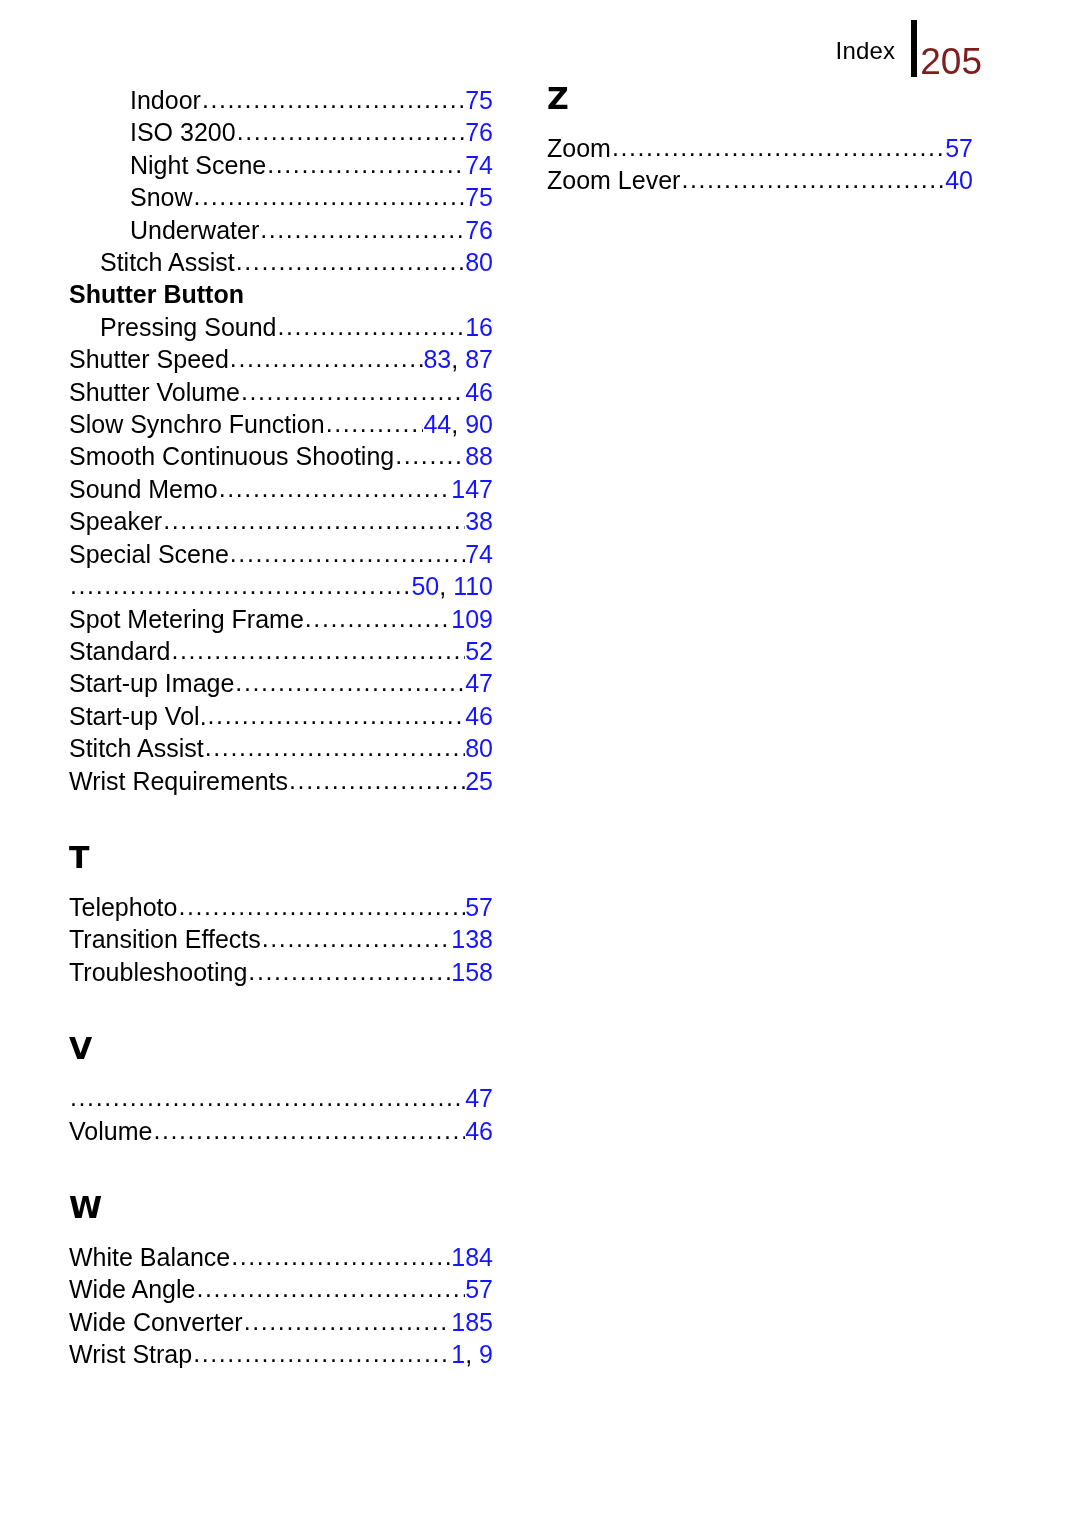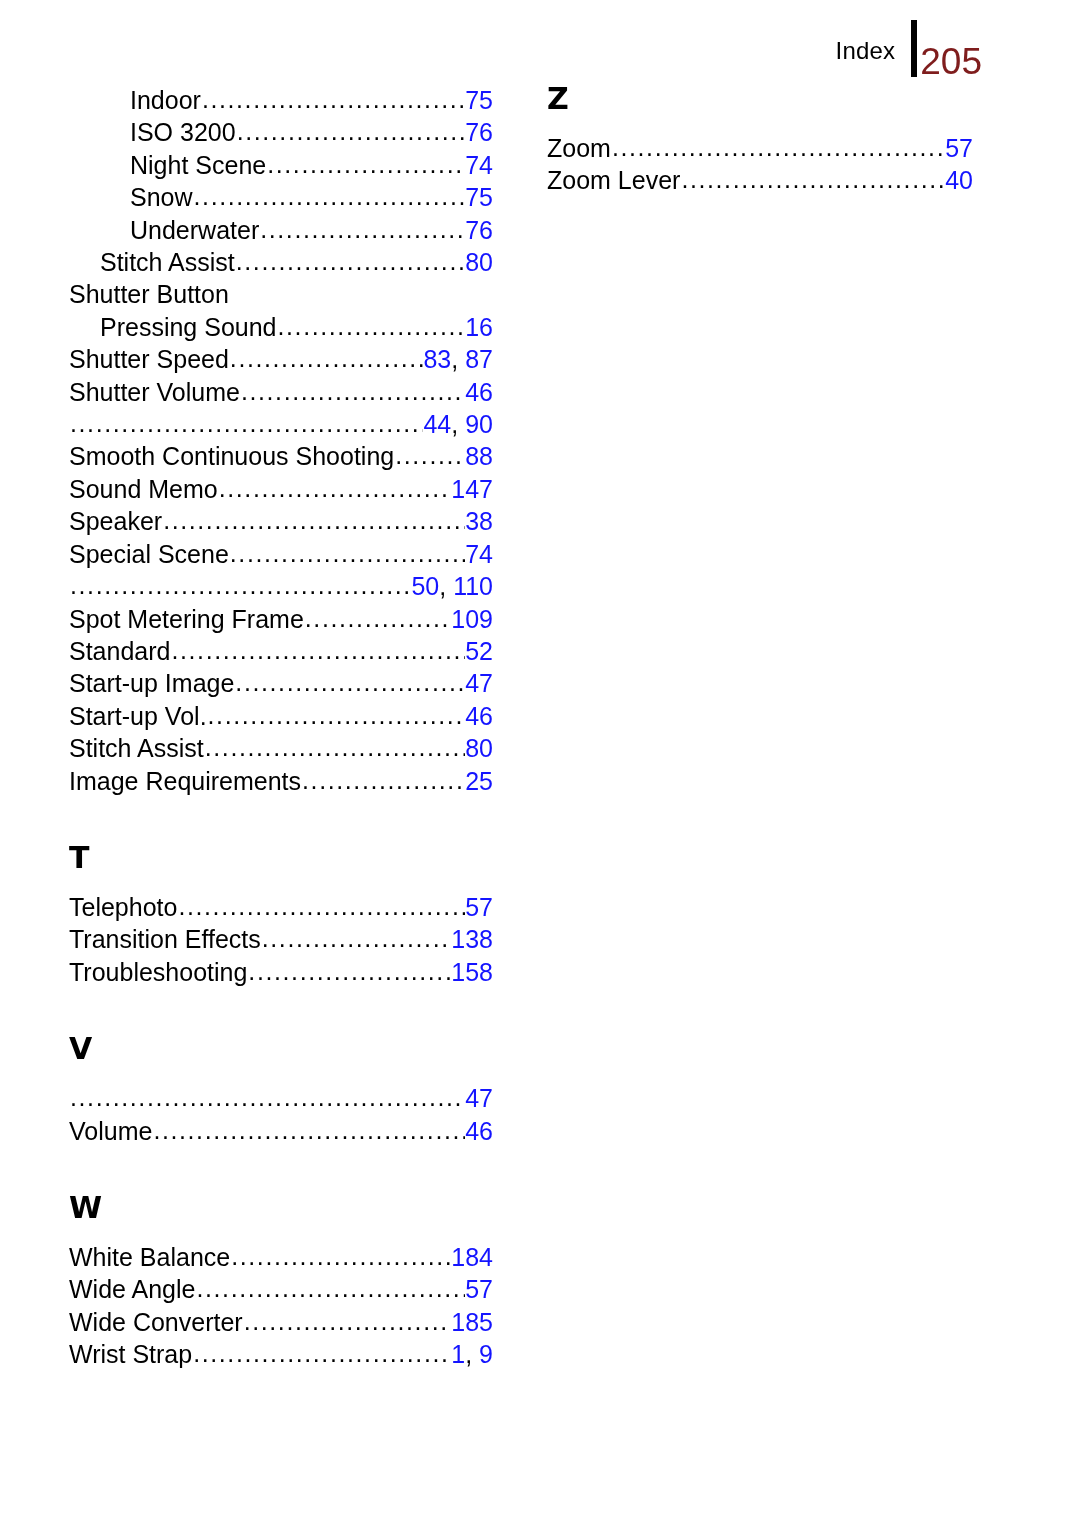--- a/index.html
+++ b/index.html
@@ -105,21 +105,21 @@
     color: #1414ff;
     text-align: right;
   }
   .entry-pages .sep {
     color: #000000;
   }
   
   .lvl0 { padding-left: 0px; }
   .lvl1 { padding-left: 31px; }
   .lvl2 { padding-left: 61px; }
-  .entry.no-leader .entry-title { flex: 1 1 auto; }
+  .entry.no-leader .entry-title { flex: 1 1 auto; font-weight: bold; }
 
   .gap-before-letter { height: 46px; }
   .gap-after-letter  { height: 18px; }
 </style>
 </head>
 <body>
 
 <div class="page-header">
   <div class="header-inner">
     <span class="header-label">Index</span>
@@ -172,20 +172,21 @@
         <span class="entry-title">Shutter Speed</span>
         <span class="entry-leader">........................................................................................................................</span>
         <span class="entry-pages"><span>83</span><span class="sep">, </span><span>87</span></span>
       </div>
       <div class="entry lvl0">
         <span class="entry-title">Shutter Volume</span>
         <span class="entry-leader">........................................................................................................................</span>
         <span class="entry-pages"><span>46</span></span>
       </div>
       <div class="entry lvl0">
+        <span class="entry-title">Slow Synchro Function</span>
         <span class="entry-leader">........................................................................................................................</span>
         <span class="entry-pages"><span>44</span><span class="sep">, </span><span>90</span></span>
       </div>
       <div class="entry lvl0">
         <span class="entry-title">Smooth Continuous Shooting</span>
         <span class="entry-leader">........................................................................................................................</span>
         <span class="entry-pages"><span>88</span></span>
       </div>
       <div class="entry lvl0">
         <span class="entry-title">Sound Memo</span>
@@ -225,21 +226,21 @@
         <span class="entry-title">Start-up Vol.</span>
         <span class="entry-leader">........................................................................................................................</span>
         <span class="entry-pages"><span>46</span></span>
       </div>
       <div class="entry lvl0">
         <span class="entry-title">Stitch Assist</span>
         <span class="entry-leader">........................................................................................................................</span>
         <span class="entry-pages"><span>80</span></span>
       </div>
       <div class="entry lvl0">
-        <span class="entry-title">Image Requirements</span>
+        <span class="entry-title">Wrist Requirements</span>
         <span class="entry-leader">........................................................................................................................</span>
         <span class="entry-pages"><span>25</span></span>
       </div>
       <div class="gap-before-letter"></div>
       <div class="section-letter">T</div>
       <div class="gap-after-letter"></div>
       <div class="entry lvl0">
         <span class="entry-title">Telephoto</span>
         <span class="entry-leader">........................................................................................................................</span>
         <span class="entry-pages"><span>57</span></span>

